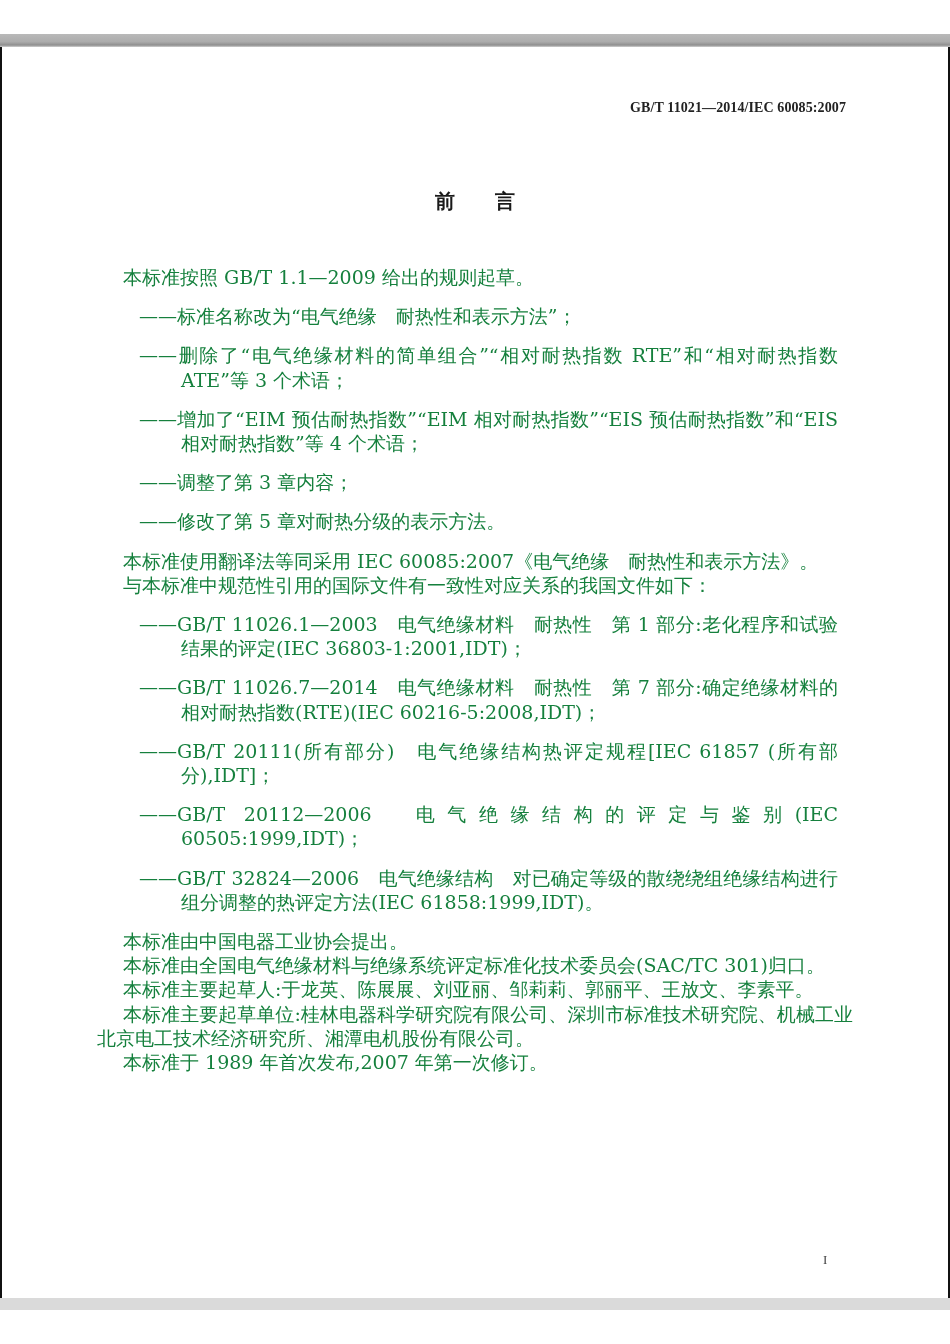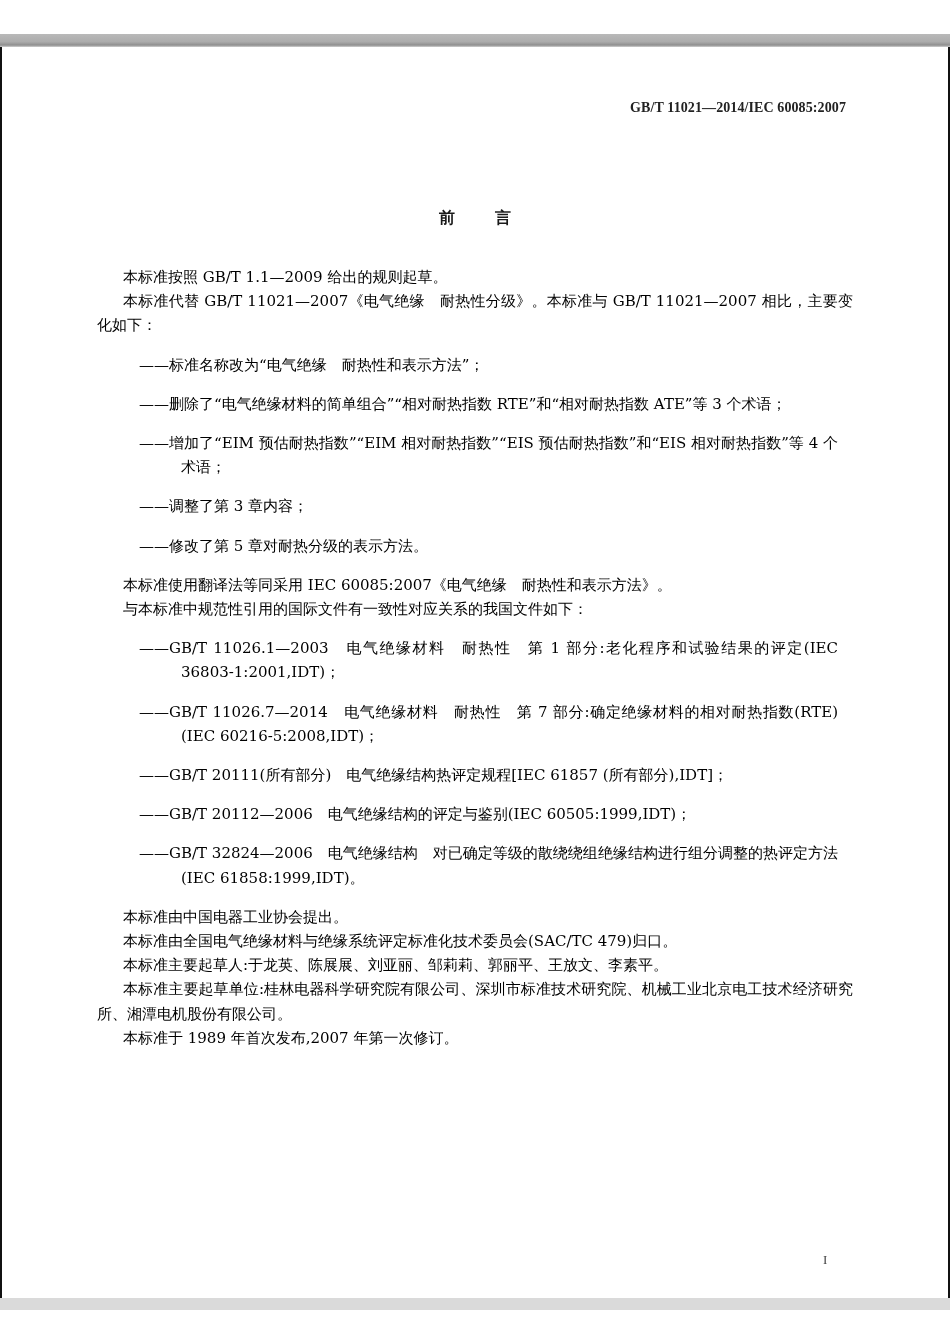--- a/index.html
+++ b/index.html
@@ -50,35 +50,34 @@
       font-weight: bold;
       letter-spacing: 0.1px;
       color: #222;
     }
     .doc-title {
       position: absolute;
       left: 0; right: 0;
       top: 188px;
       text-align: center;
       font-family: "DejaVu Sans", "Liberation Sans", sans-serif;
-      font-size: 16px;
+      font-size: 20px;
       font-weight: bold;
       letter-spacing: 40px;
       padding-left: 40px;
       color: #1a1a1a;
-      margin-top: 20px;
     }
     .body-text {
       position: absolute;
       left: 97px;
       top: 265px;
       width: 756px;
-      font-size: 15px;
+      font-size: 19px;
       line-height: 24.2px;
-      color: #000000;
+      color: #15803d;
       font-family: "DejaVu Serif", "Liberation Serif", serif;
     }
     .para {
       margin: 0;
       text-indent: 26px;
       text-align: justify;
     }
     .item {
       margin: 15px;
       padding-left: 69px;
@@ -102,35 +101,34 @@
 
   <div class="page">
   </div>
 
   <div class="header-code">GB/T 11021—2014/IEC 60085:2007</div>
 
   <div class="doc-title">前言</div>
 
   <div class="body-text" id="body-text">
     <p class="para">本标准按照 GB/T 1.1—2009 给出的规则起草。</p>
-    <p class="para">本标准代替 GB/T 11021—2007《电气绝缘　耐热性分级》。本标准与 GB/T 11021—2007 相比，主要变化如下：</p>
     <p class="item">——标准名称改为“电气绝缘　耐热性和表示方法”；</p>
     <p class="item">——删除了“电气绝缘材料的简单组合”“相对耐热指数 RTE”和“相对耐热指数 ATE”等 3 个术语；</p>
     <p class="item">——增加了“EIM 预估耐热指数”“EIM 相对耐热指数”“EIS 预估耐热指数”和“EIS 相对耐热指数”等 4 个术语；</p>
     <p class="item">——调整了第 3 章内容；</p>
     <p class="item">——修改了第 5 章对耐热分级的表示方法。</p>
     <p class="para">本标准使用翻译法等同采用 IEC 60085:2007《电气绝缘　耐热性和表示方法》。</p>
     <p class="para">与本标准中规范性引用的国际文件有一致性对应关系的我国文件如下：</p>
     <p class="item">——GB/T 11026.1—2003　电气绝缘材料　耐热性　第 1 部分:老化程序和试验结果的评定(IEC 36803-1:2001,IDT)；</p>
     <p class="item">——GB/T 11026.7—2014　电气绝缘材料　耐热性　第 7 部分:确定绝缘材料的相对耐热指数(RTE)(IEC 60216-5:2008,IDT)；</p>
     <p class="item">——GB/T 20111(所有部分)　电气绝缘结构热评定规程[IEC 61857 (所有部分),IDT]；</p>
     <p class="item">——GB/T 20112—2006　电气绝缘结构的评定与鉴别(IEC 60505:1999,IDT)；</p>
     <p class="item">——GB/T 32824—2006　电气绝缘结构　对已确定等级的散绕绕组绝缘结构进行组分调整的热评定方法(IEC 61858:1999,IDT)。</p>
     <p class="para">本标准由中国电器工业协会提出。</p>
-    <p class="para">本标准由全国电气绝缘材料与绝缘系统评定标准化技术委员会(SAC/TC 479)归口。</p>
+    <p class="para">本标准由全国电气绝缘材料与绝缘系统评定标准化技术委员会(SAC/TC 301)归口。</p>
     <p class="para">本标准主要起草人:于龙英、陈展展、刘亚丽、邹莉莉、郭丽平、王放文、李素平。</p>
     <p class="para">本标准主要起草单位:桂林电器科学研究院有限公司、深圳市标准技术研究院、机械工业北京电工技术经济研究所、湘潭电机股份有限公司。</p>
     <p class="para">本标准于 1989 年首次发布,2007 年第一次修订。</p>
   </div>
 
   <div class="page-number">I</div>
 
   <div class="bottom-bar"></div>
 </div>
 

